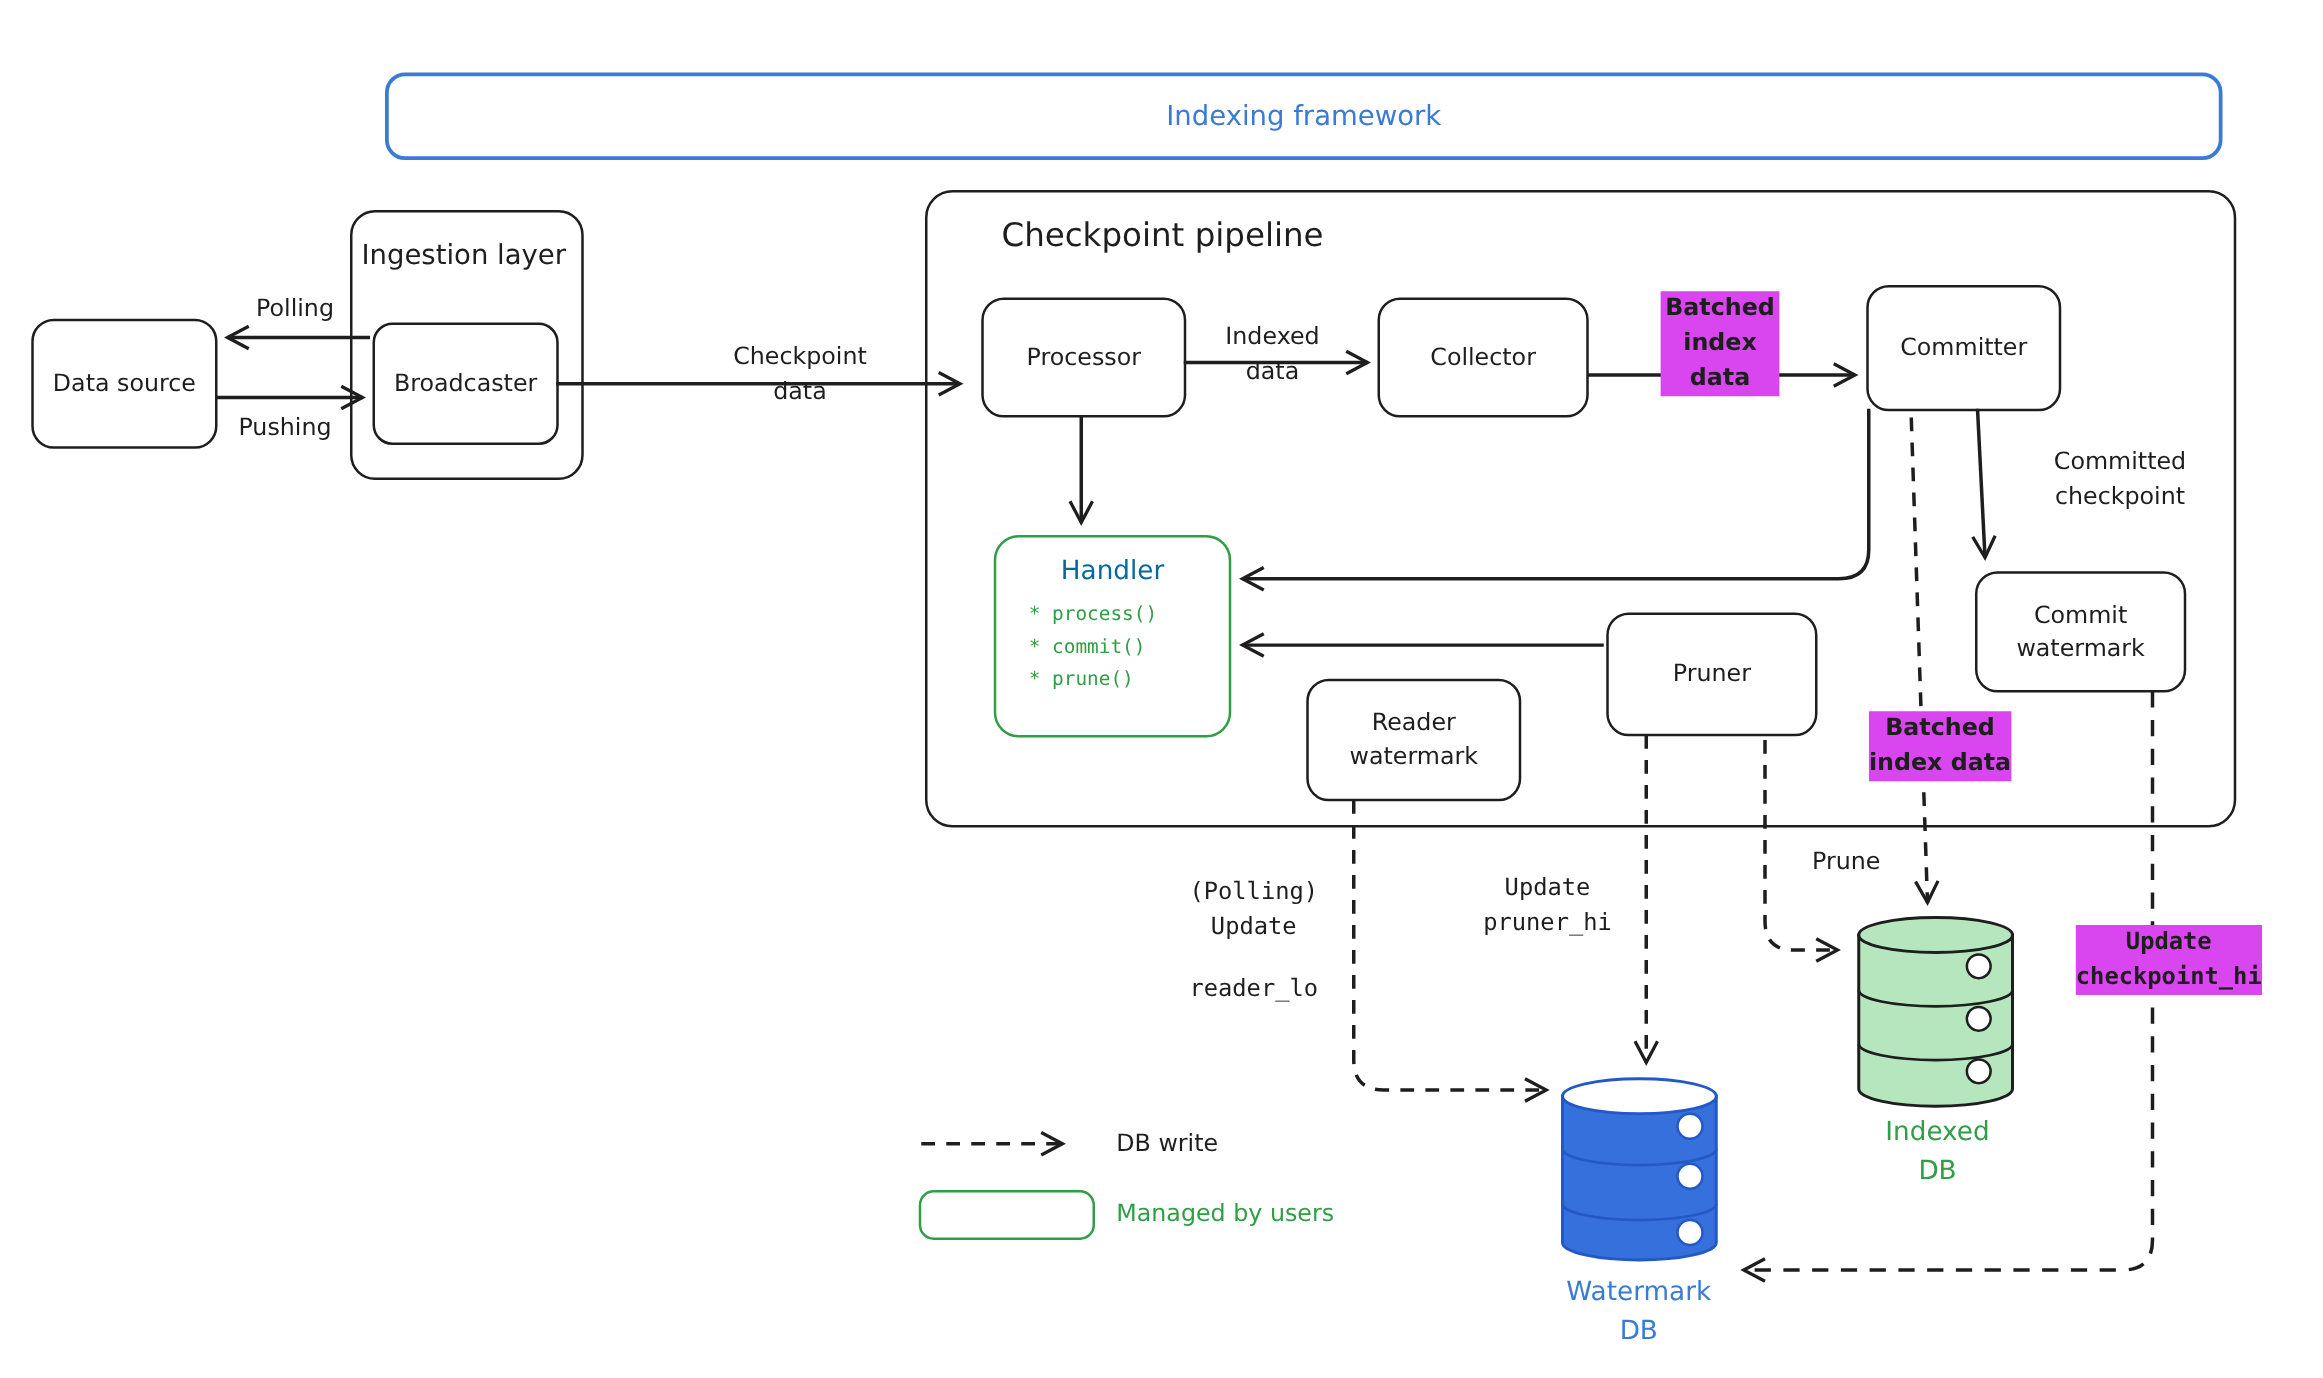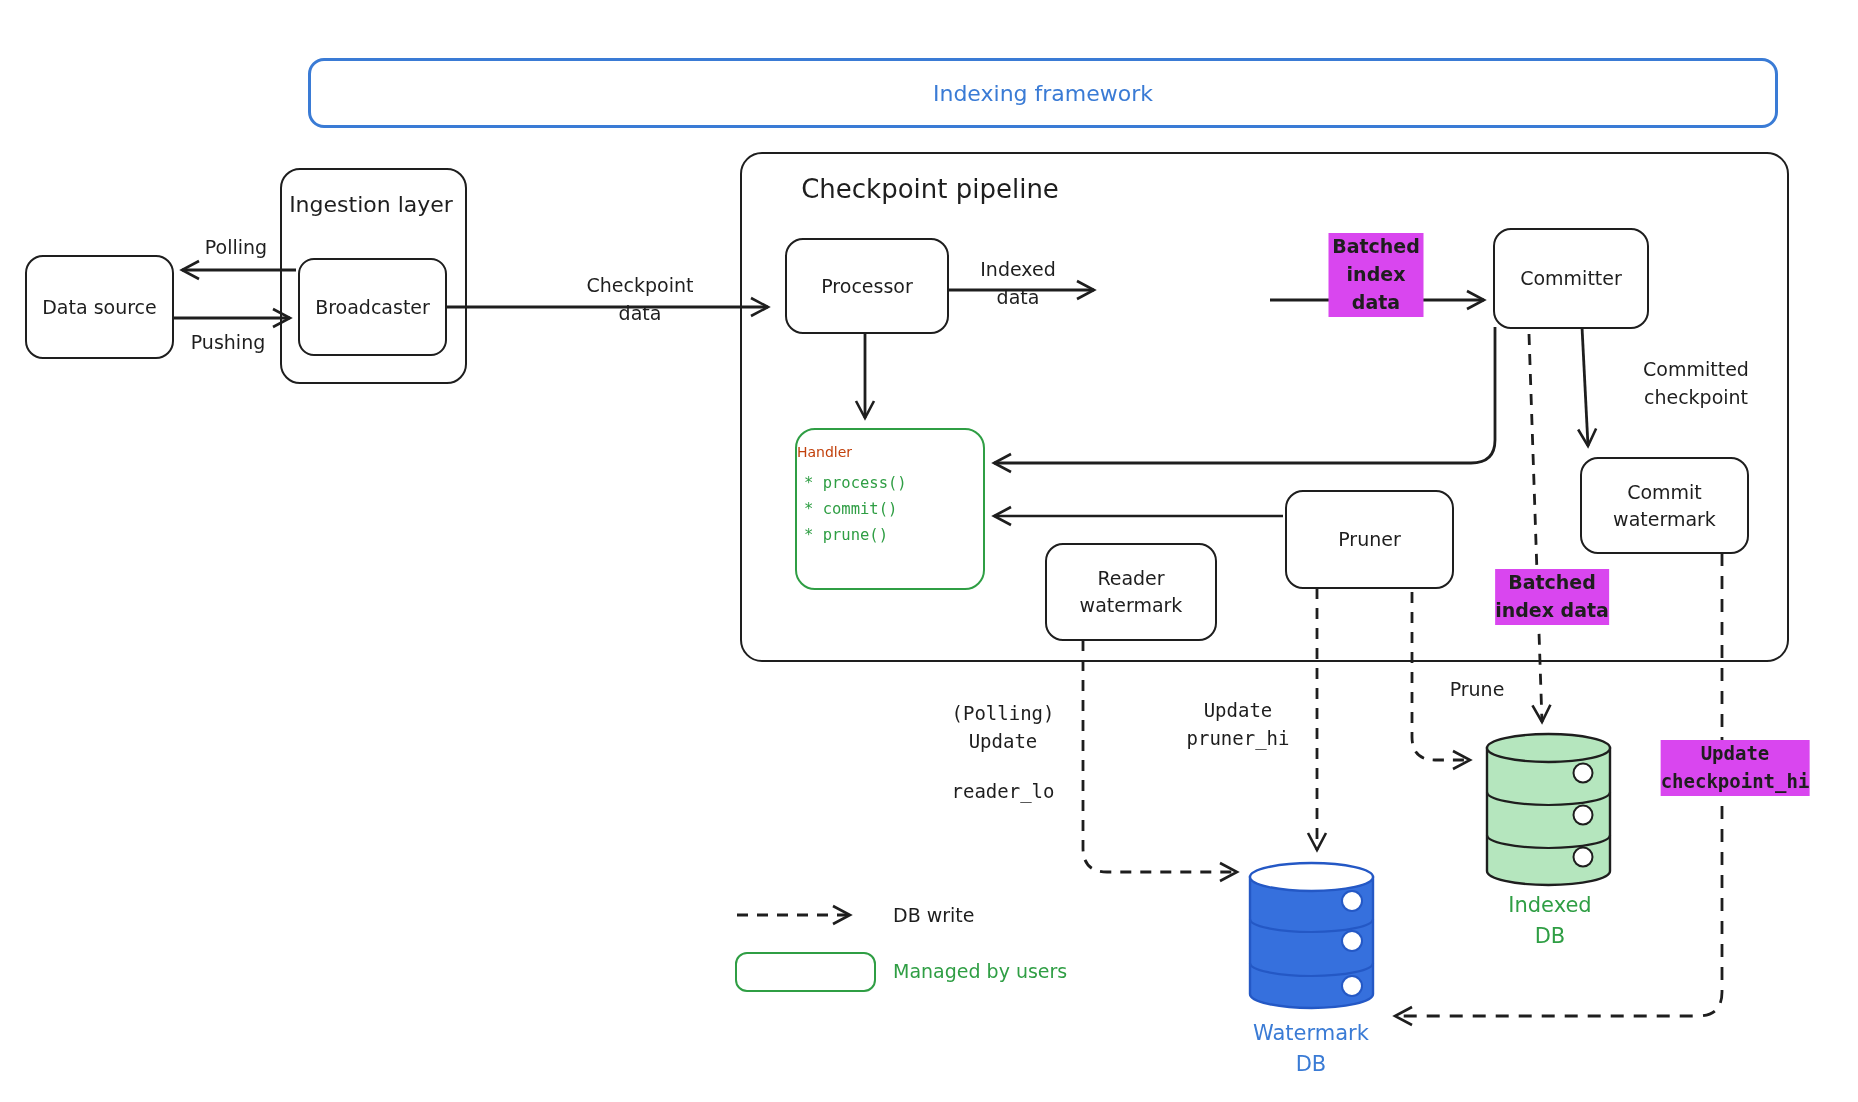--- a/index.html
+++ b/index.html
@@ -16,22 +16,22 @@
   .whitebg{background:#d946ef;font-weight:bold;}
   .blue{color:#3a7bd5;}
   .green{color:#2f9e44;}
   .banner{position:absolute;left:308px;top:58px;width:1464px;height:64px;border:3px solid #3a7bd5;
           border-radius:16px;display:flex;align-items:center;justify-content:center;z-index:2;}
   .banner span{color:#3a7bd5;font-size:22px;}
   .pipeline-title{position:absolute;left:930px;top:174px;transform:translateX(-50%);font-size:26px;z-index:3;white-space:nowrap;}
   .ingestion-label{position:absolute;left:371px;top:192px;transform:translateX(-50%);font-size:22px;z-index:3;white-space:nowrap;}
   .handler{position:absolute;left:795px;top:428px;width:190px;height:162px;border:2.6px solid #2f9e44;
            border-radius:20px;z-index:2;box-sizing:border-box;padding-top:14px;}
-  .handler .htitle{text-align:left;color:#c2410c;font-size:14px;margin-bottom:10px;}
-  .handler .hmethod{font-family:"DejaVu Sans Mono",monospace;color:#2f9e44;font-size:15.5px;line-height:26px;padding-left:7px;white-space:nowrap;}
+  .handler .htitle{text-align:center;color:#0369a1;font-size:21px;margin-bottom:10px;}
+  .handler .hmethod{font-family:"DejaVu Sans Mono",monospace;color:#2f9e44;font-size:15.5px;line-height:26px;padding-left:26px;white-space:nowrap;}
   .legend-swatch{position:absolute;left:735px;top:952px;width:137px;height:36px;border:2.6px solid #2f9e44;border-radius:12px;z-index:2;}
   .dbl{font-size:21px;}
 </style>
 </head>
 <body>
 
 <div id="canvas">
 
   <svg id="diagram-svg" width="1858" height="1102" viewBox="0 0 1858 1102">
     <defs>
@@ -96,20 +96,23 @@
   <div class="lbl" style="left:236px;top:234px;">Polling</div>
   <div class="lbl" style="left:228px;top:329px;">Pushing</div>
   <div class="lbl" style="left:640px;top:272px;width:140px;">Checkpoint data</div>
 
   <div class="frame" style="left:740px;top:152px;width:1045px;height:506px;"></div>
   <div class="pipeline-title">Checkpoint pipeline</div>
 
   <div class="node" style="left:785px;top:238px;width:160px;height:92px;">
     <span class="nlabel">Processor</span>
   </div>
+  <div class="node" style="left:1102px;top:238px;width:165px;height:92px;">
+    <span class="nlabel">Collector</span>
+  </div>
   <div class="node" style="left:1493px;top:228px;width:152px;height:97px;">
     <span class="nlabel">Committer</span>
   </div>
 
   <div class="lbl" style="left:1018px;top:256px;width:100px;">Indexed data</div>
   <div class="lbl whitebg" style="left:1376px;top:233px;width:95px;">Batched index data</div>
   <div class="lbl" style="left:1657px;top:356px;width:140px;margin-left:39px;">Committed checkpoint</div>
 
   <div class="node" style="left:1580px;top:457px;width:165px;height:93px;">
     <span class="nlabel" style="width:120px;">Commit watermark</span>

